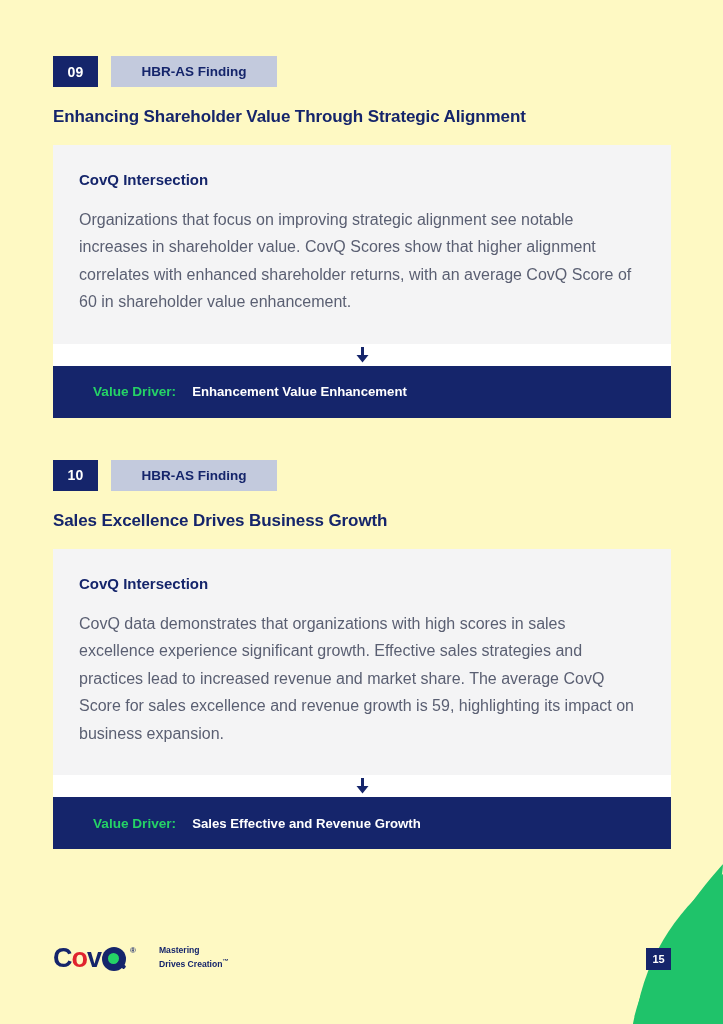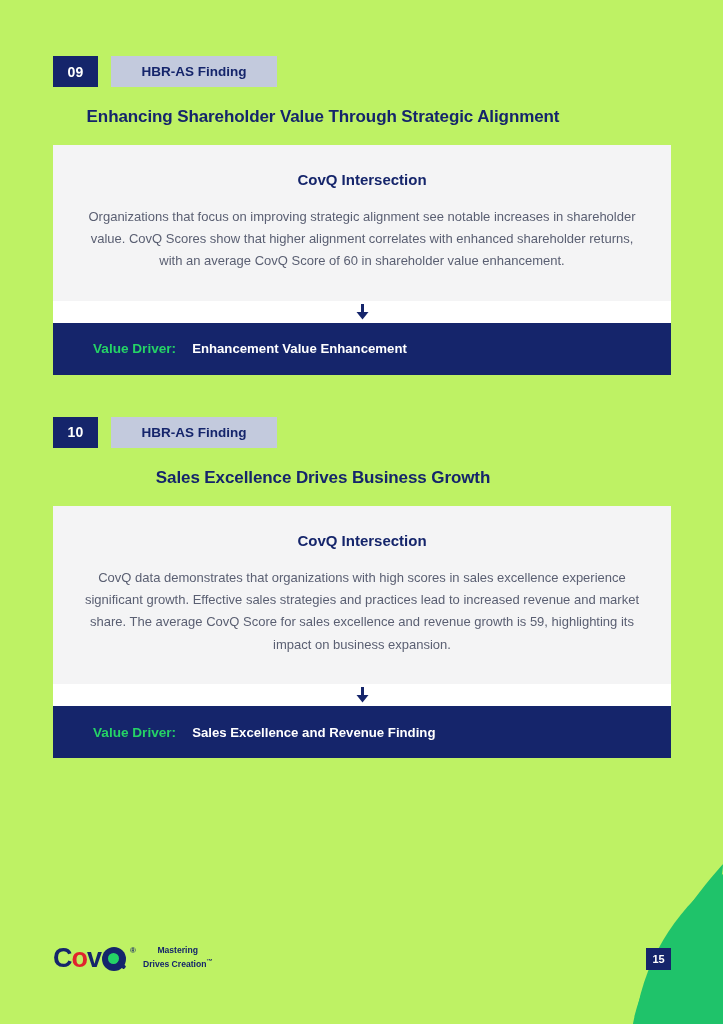--- a/index.html
+++ b/index.html
@@ -12,23 +12,22 @@
     height: 1024px;
     background: #ffffff;
     font-family: "Liberation Sans", sans-serif;
     position: relative;
     overflow: hidden;
   }
   .page {
     position: relative;
     width: 723px;
     height: 1024px;
-    background: #bef264;
+    background: #fef9c3;
     overflow: hidden;
-    text-align: center;
   }
 
   
   .swoosh {
     position: absolute;
     right: 0;
     bottom: 0;
     width: 150px;
     height: 160px;
     overflow: hidden;
@@ -91,21 +90,21 @@
     padding: 26px 26px 28px 26px;
   }
   .panel-heading {
     color: #15256b;
     font-size: 15px;
     font-weight: bold;
     margin: 0 0 18px 0;
   }
   .panel-body {
     color: #5a5f72;
-    font-size: 13px;
+    font-size: 16px;
     line-height: 1.72;
     margin: 0;
     max-width: 570px;
   }
 
   .arrow-wrap {
     height: 22px;
     display: flex;
     align-items: center;
     justify-content: center;
@@ -196,21 +195,21 @@
   }
   .logo-reg {
     color: #15256b;
     font-size: 8px;
     font-weight: bold;
     margin-left: 2px;
     align-self: flex-start;
     margin-top: 2px;
   }
   .logo-tag {
-    margin-left: 8px;
+    margin-left: 24px;
     color: #15256b;
     font-size: 8.6px;
     font-weight: bold;
     line-height: 1.35;
     padding-bottom: 2px;
   }
   .logo-tag sup { font-size: 6px; }
 
   .page-num {
     position: absolute;
@@ -286,21 +285,21 @@
         <span class="arrow">
           <svg width="13" height="16" viewBox="0 0 13 16" xmlns="http://www.w3.org/2000/svg">
             <rect x="5" y="0" width="3" height="9" fill="#15256b"></rect>
             <path d="M0.5 8 L12.5 8 L6.5 15.5 Z" fill="#15256b"></path>
           </svg>
         </span>
       </div>
 
       <div class="driver-bar">
         <span class="driver-key">Value Driver:</span>
-        <span class="driver-val">Sales Excellence and Revenue Finding</span>
+        <span class="driver-val">Sales Effective and Revenue Growth</span>
       </div>
     </section>
 
   </div>
 
   <div class="footer">
     <div class="logo">
       <span class="logo-word">
         <span class="logo-c">C</span>
         <span class="logo-o">o</span>

